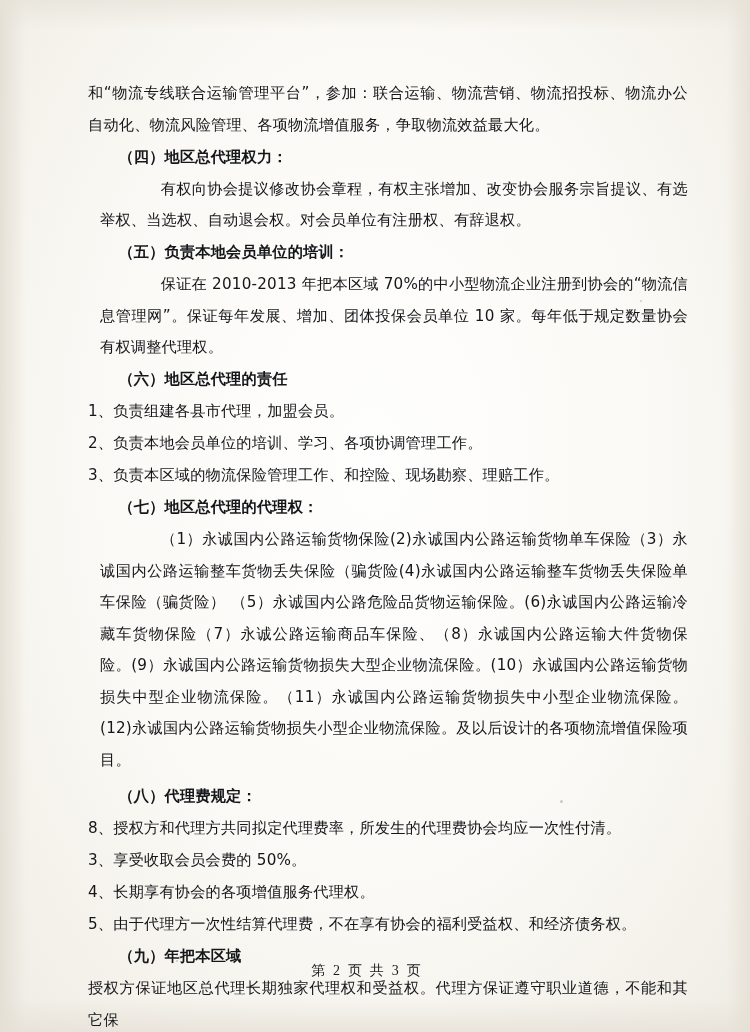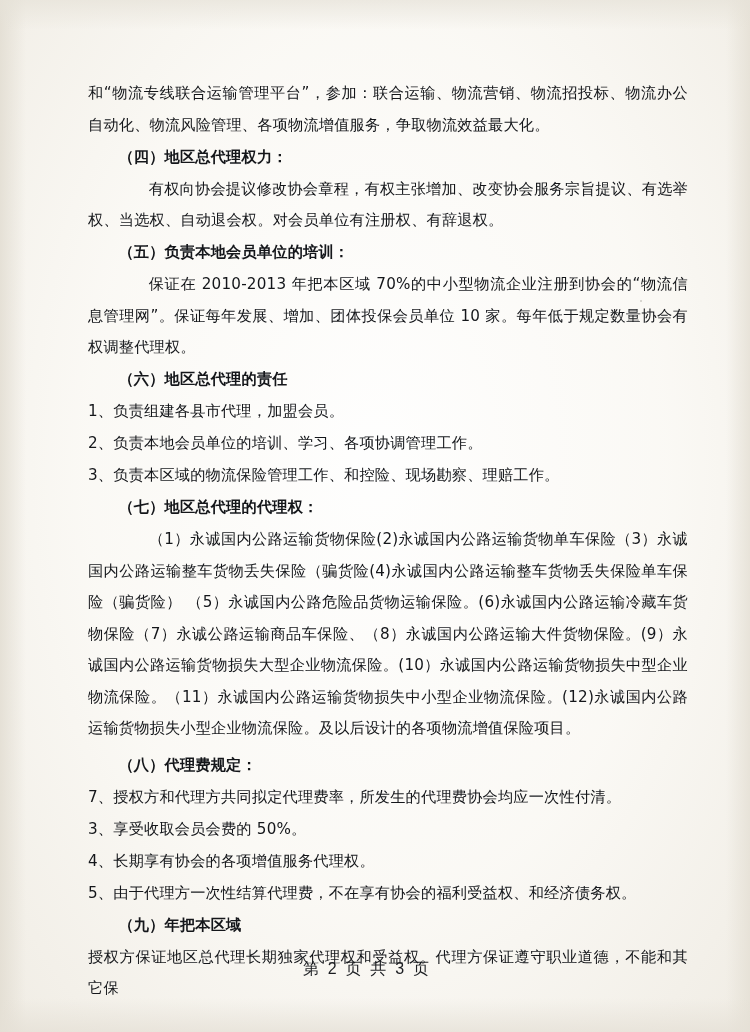--- a/index.html
+++ b/index.html
@@ -59,32 +59,32 @@
     line-height: 31.5px;
     color: #14161a;
     letter-spacing: 0.2px;
     text-align: justify;
   }
   p {
     margin: 0 0 0.5px 0;
     text-indent: 0;
   }
   p.indent1 { text-indent: 2em; font-weight: bold; }
-  p.indent2 { text-indent: 4em; }
+  p.indent2 { text-indent: 4em; margin-left: 12px; }
   p.gap-before { margin-top: 5px; }
   .footer {
     position: absolute;
     left: 0;
     right: 16px;
     bottom: 52px;
     text-align: center;
-    font-size: 16px;
+    font-size: 14px;
     color: #1a1c20;
     letter-spacing: 2.2px;
-    font-family: Liberation Sans, sans-serif;
+    font-family: Liberation Serif, serif;
   }
   
   .speck {
     position: absolute;
     background: rgba(120,115,105,0.35);
     border-radius: 50%;
     pointer-events: none;
   }
 </style>
 </head>
@@ -108,21 +108,21 @@
     <p class="indent2">有权向协会提议修改协会章程，有权主张增加、改变协会服务宗旨提议、有选举权、当选权、自动退会权。对会员单位有注册权、有辞退权。</p>
     <p class="indent1">（五）负责本地会员单位的培训：</p>
     <p class="indent2">保证在 2010-2013 年把本区域 70%的中小型物流企业注册到协会的“物流信息管理网”。保证每年发展、增加、团体投保会员单位 10 家。每年低于规定数量协会有权调整代理权。</p>
     <p class="indent1">（六）地区总代理的责任</p>
     <p>1、负责组建各县市代理，加盟会员。</p>
     <p>2、负责本地会员单位的培训、学习、各项协调管理工作。</p>
     <p>3、负责本区域的物流保险管理工作、和控险、现场勘察、理赔工作。</p>
     <p class="indent1">（七）地区总代理的代理权：</p>
     <p class="indent2">（1）永诚国内公路运输货物保险(2)永诚国内公路运输货物单车保险（3）永诚国内公路运输整车货物丢失保险（骗货险(4)永诚国内公路运输整车货物丢失保险单车保险（骗货险） （5）永诚国内公路危险品货物运输保险。(6)永诚国内公路运输冷藏车货物保险（7）永诚公路运输商品车保险、（8）永诚国内公路运输大件货物保险。(9）永诚国内公路运输货物损失大型企业物流保险。(10）永诚国内公路运输货物损失中型企业物流保险。（11）永诚国内公路运输货物损失中小型企业物流保险。(12)永诚国内公路运输货物损失小型企业物流保险。及以后设计的各项物流增值保险项目。</p>
     <p class="indent1 gap-before">（八）代理费规定：</p>
-    <p>7、授权方和代理方共同拟定代理费率，所发生的代理费协会均应一次性付清。</p>
+    <p>8、授权方和代理方共同拟定代理费率，所发生的代理费协会均应一次性付清。</p>
     <p>3、享受收取会员会费的 50%。</p>
     <p>4、长期享有协会的各项增值服务代理权。</p>
     <p>5、由于代理方一次性结算代理费，不在享有协会的福利受益权、和经济债务权。</p>
     <p class="indent1">（九）年把本区域</p>
     <p>授权方保证地区总代理长期独家代理权和受益权。代理方保证遵守职业道德，不能和其它保</p>
   </div>
 
   <div class="footer">第 2 页 共 3 页</div>
 
 </div>

